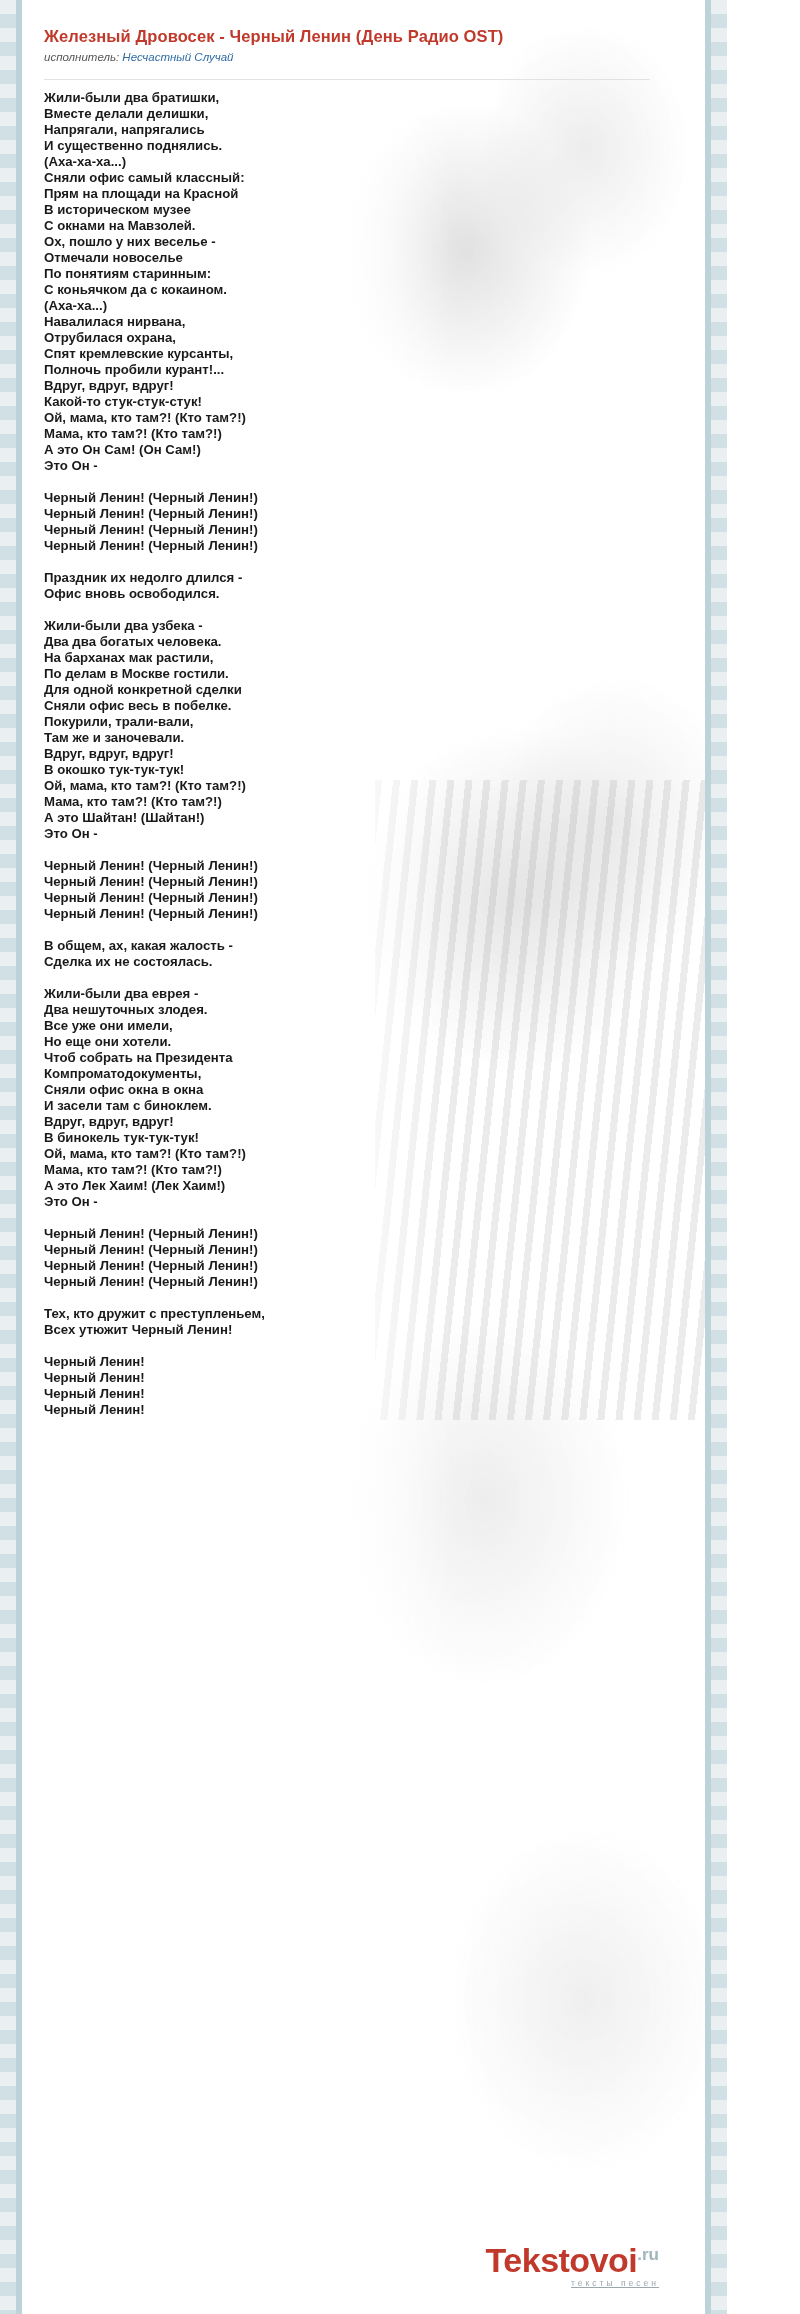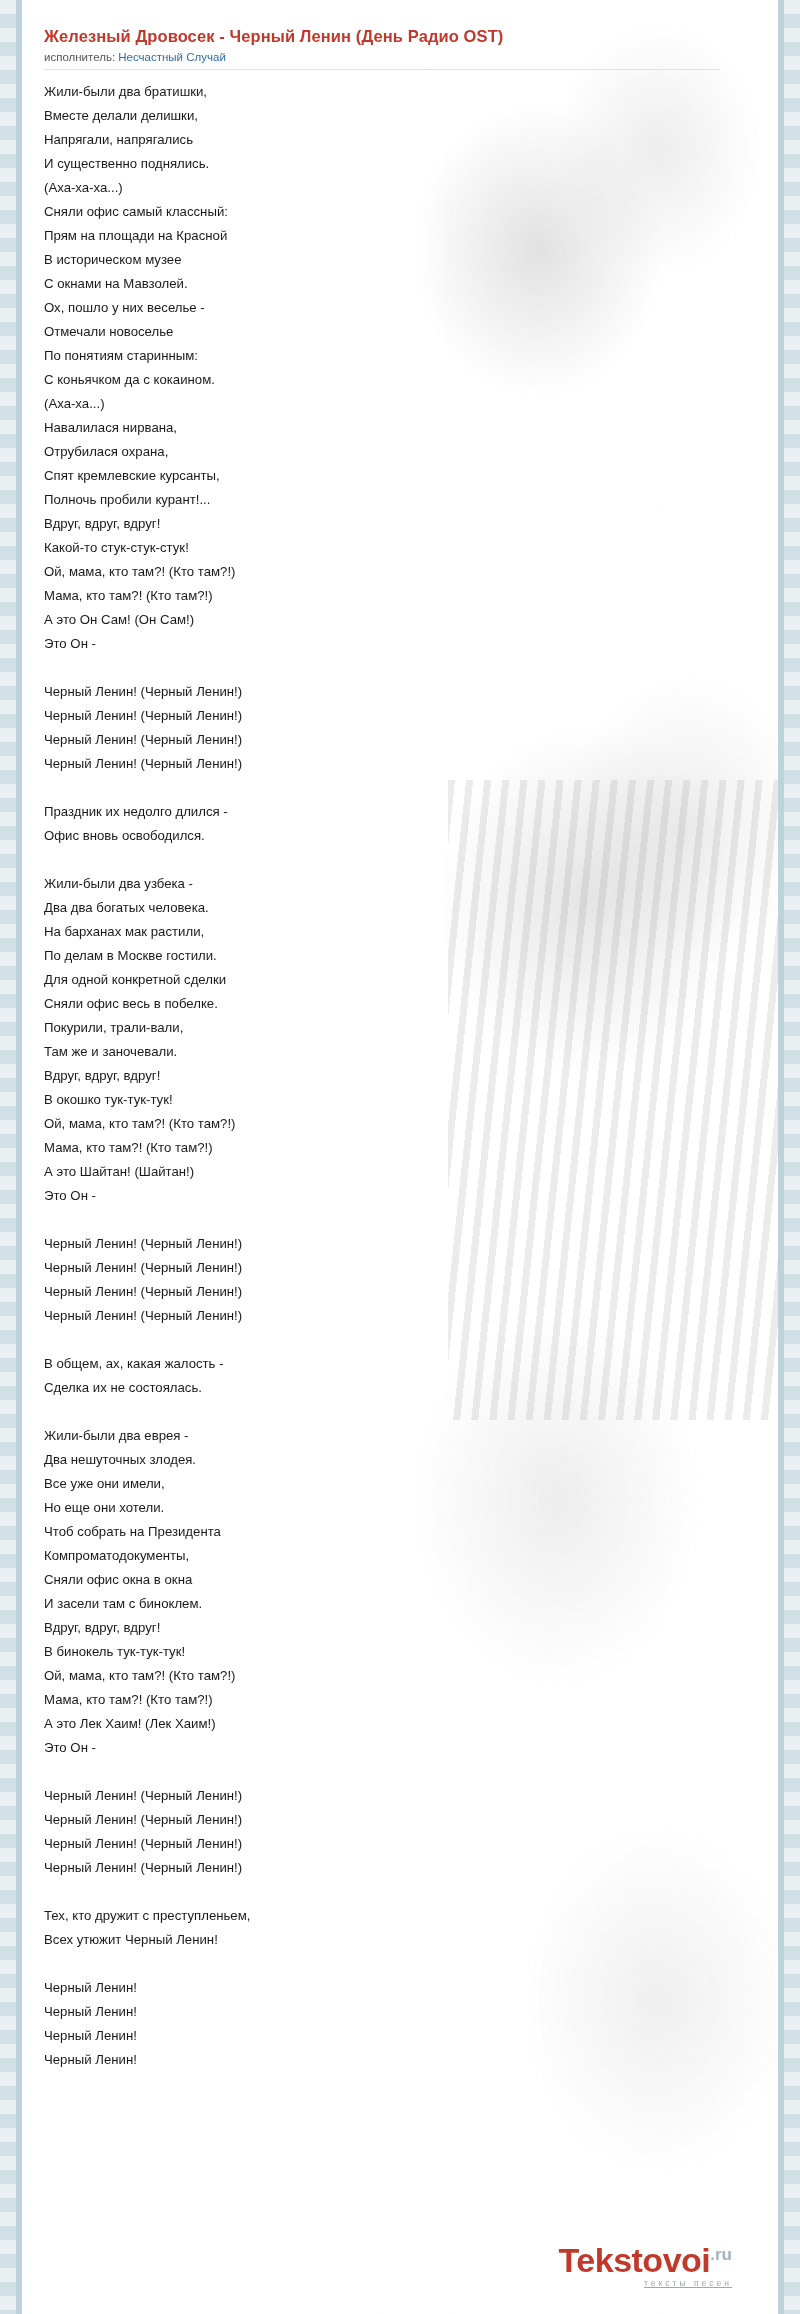--- a/index.html
+++ b/index.html
@@ -7,21 +7,21 @@
     padding: 0;
   }
   body {
     width: 800px;
     min-height: 2314px;
     background: #ffffff;
     font-family: "Liberation Sans", sans-serif;
   }
   .page {
     position: relative;
-    width: 800px;
+    width: 727px;
     min-height: 2314px;
     background: #f9a8d4;
     overflow: hidden;
   }
   
   .edge {
     position: absolute;
     top: 0;
     bottom: 0;
     width: 22px;
@@ -104,40 +104,42 @@
     color: #c0392b;
     font-size: 16.5px;
     font-weight: bold;
     line-height: 1.25;
     margin: 0 0 4px 0;
     letter-spacing: .1px;
   }
   .artist-line {
     font-size: 11.5px;
     color: #555555;
-    margin: 0 0 6px 0;
+    margin: 0 0 16px 0;
+    font-style: italic;
   }
   .artist-line a {
     color: #2e6da4;
     text-decoration: none;
   }
   .divider {
     height: 1px;
     background: #e2e2e2;
     margin: 2px 0 10px 0;
     width: 96%;
   }
 
   .lyrics {
     font-size: 13.2px;
-    line-height: 24px;
+    line-height: 16px;
     color: #1a1a1a;
     white-space: pre-wrap;
     font-family: "Liberation Sans", sans-serif;
     max-width: 420px;
+    font-weight: bold;
   }
 
   .footer-logo {
     position: absolute;
     right: 46px;
     bottom: 26px;
     z-index: 5;
     text-align: right;
     font-family: "Liberation Sans", sans-serif;
   }

